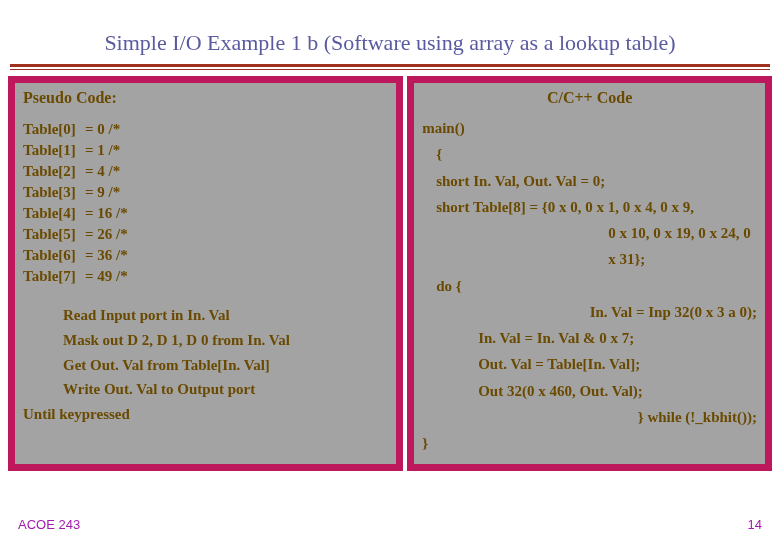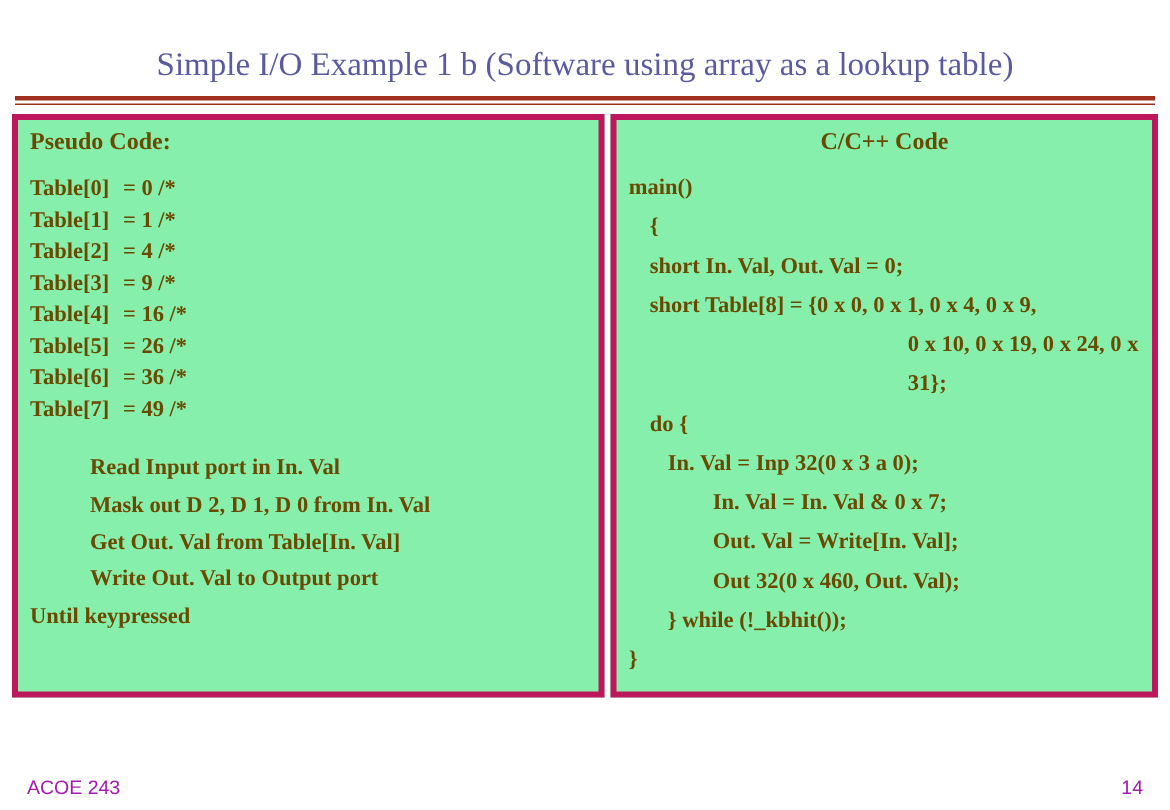--- a/index.html
+++ b/index.html
@@ -26,22 +26,22 @@
       background: #a03020;
       margin: 2px 10px 0 10px;
     }
     .columns {
       display: flex;
       gap: 4px;
       padding: 0 8px;
       margin-top: 6px;
     }
     .panel {
-      background: #86efac;
-      border: 4px solid #be185d;
+      background: #a3a3a3;
+      border: 7px solid #be185d;
       padding: 6px 8px 8px 8px;
     }
     .panel-left {
       flex: 1 1 52%;
     }
     .panel-right {
       flex: 1 1 48%;
     }
     .panel-heading-left {
       font-weight: bold;
@@ -75,21 +75,21 @@
       line-height: 1.65;
     }
     .indent-1 { padding-left: 40px; }
     .cpp {
       font-weight: bold;
       color: #6a4a00;
       font-size: 15px;
       line-height: 1.75;
     }
     .ci-1 { padding-left: 14px; }
-    .ci-2 { padding-left: 26px; }
+    .ci-2 { padding-left: 26px; text-align: right; }
     .ci-3 { padding-left: 56px; }
     .ci-align { padding-left: 186px; }
     .footer {
       position: absolute;
       bottom: 8px;
       left: 18px;
       right: 18px;
       display: flex;
       justify-content: space-between;
       font-family: Arial, Helvetica, sans-serif;
@@ -158,21 +158,21 @@
 
     <div class="cpp">
       <div>main()</div>
       <div class="ci-1">{</div>
       <div class="ci-1">short In. Val, Out. Val = 0;</div>
       <div class="ci-1">short Table[8] = {0 x 0, 0 x 1, 0 x 4, 0 x 9,</div>
       <div class="ci-align">0 x 10, 0 x 19, 0 x 24, 0 x 31};</div>
       <div class="ci-1">do {</div>
       <div class="ci-2">In. Val = Inp 32(0 x 3 a 0);</div>
       <div class="ci-3">In. Val = In. Val &amp; 0 x 7;</div>
-      <div class="ci-3">Out. Val =  Write[In. Val];</div>
+      <div class="ci-3">Out. Val =  Table[In. Val];</div>
       <div class="ci-3">Out 32(0 x 460, Out. Val);</div>
       <div class="ci-2">} while (!_kbhit());</div>
       <div>}</div>
     </div>
   </div>
 
 </div>
 
 <div class="footer">
   <span>ACOE 243</span>

